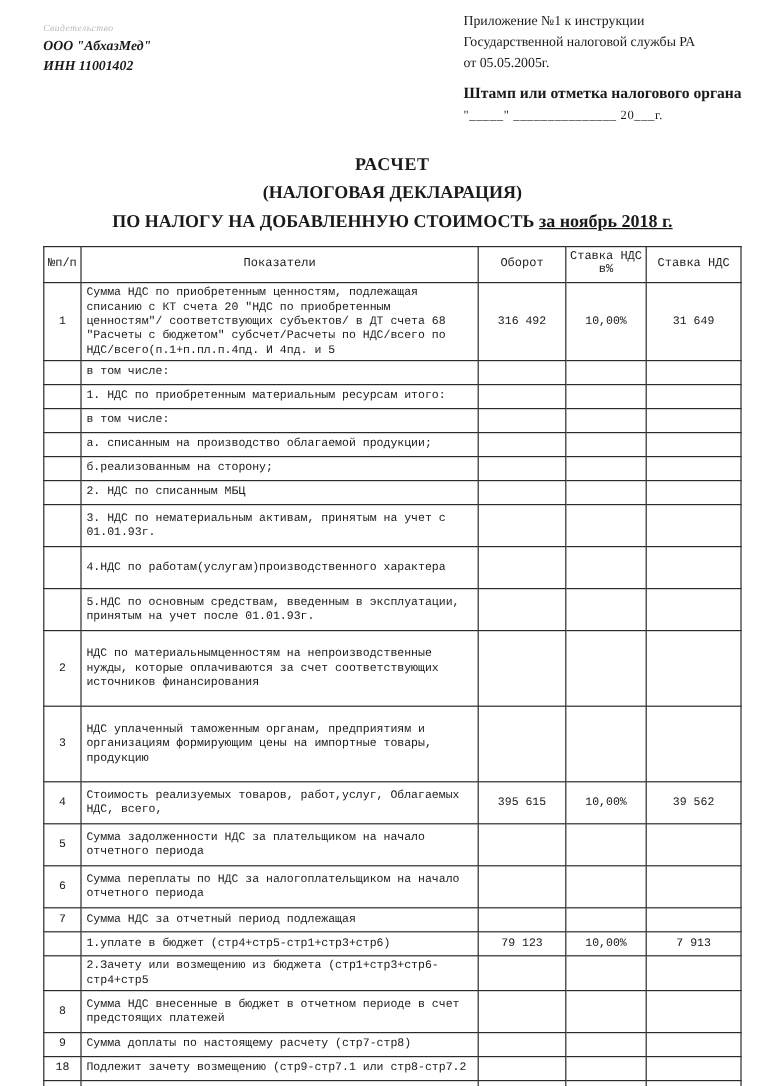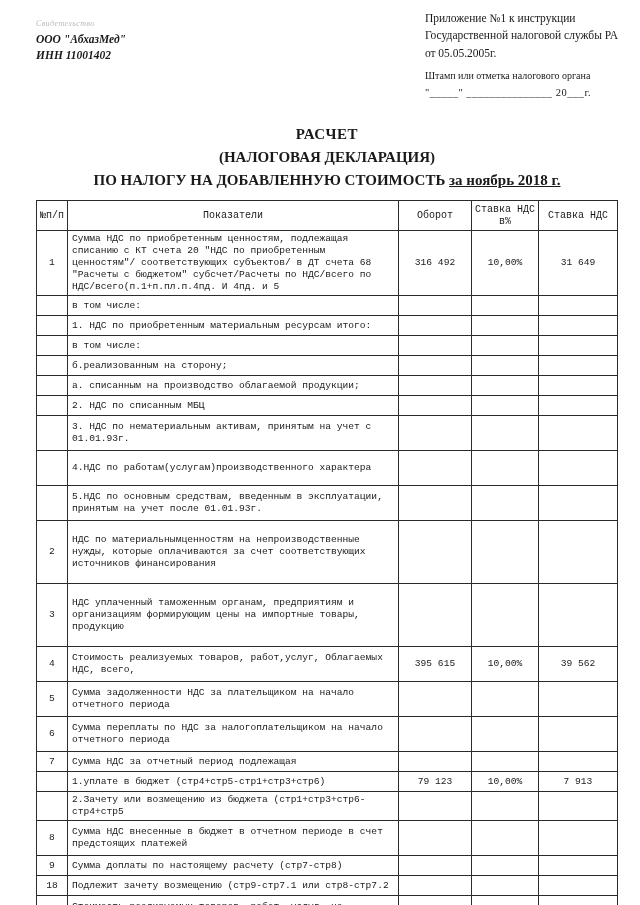--- a/index.html
+++ b/index.html
@@ -47,21 +47,22 @@
   .header-right {
     text-align: left;
     font-size: 11.5px;
     line-height: 1.5;
   }
   .header-right .ln {
     display: block;
   }
   .header-right .stamp-line {
     margin-top: 6px;
-    font-size: 10px;
+    font-size: 13px;
+    font-weight: bold;
   }
   .header-right .stamp-blank {
     font-size: 10.5px;
     margin-top: 2px;
     letter-spacing: .5px;
   }
 
   
   .title-block {
     text-align: center;
@@ -171,28 +172,28 @@
         </tr>
         <tr class="r-line">
           <td class="np"></td>
           <td class="ind">в том числе:</td>
           <td class="num"></td>
           <td class="num"></td>
           <td class="num"></td>
         </tr>
         <tr class="r-line">
           <td class="np"></td>
+          <td class="ind">а. списанным на производство облагаемой продукции;</td>
+          <td class="num"></td>
+          <td class="num"></td>
+          <td class="num"></td>
+        </tr>
+        <tr class="r-line">
+          <td class="np"></td>
           <td class="ind">б.реализованным на сторону;</td>
-          <td class="num"></td>
-          <td class="num"></td>
-          <td class="num"></td>
-        </tr>
-        <tr class="r-line">
-          <td class="np"></td>
-          <td class="ind">а. списанным на производство облагаемой продукции;</td>
           <td class="num"></td>
           <td class="num"></td>
           <td class="num"></td>
         </tr>
         <tr class="r-line">
           <td class="np"></td>
           <td class="ind">2. НДС по списанным МБЦ</td>
           <td class="num"></td>
           <td class="num"></td>
           <td class="num"></td>

